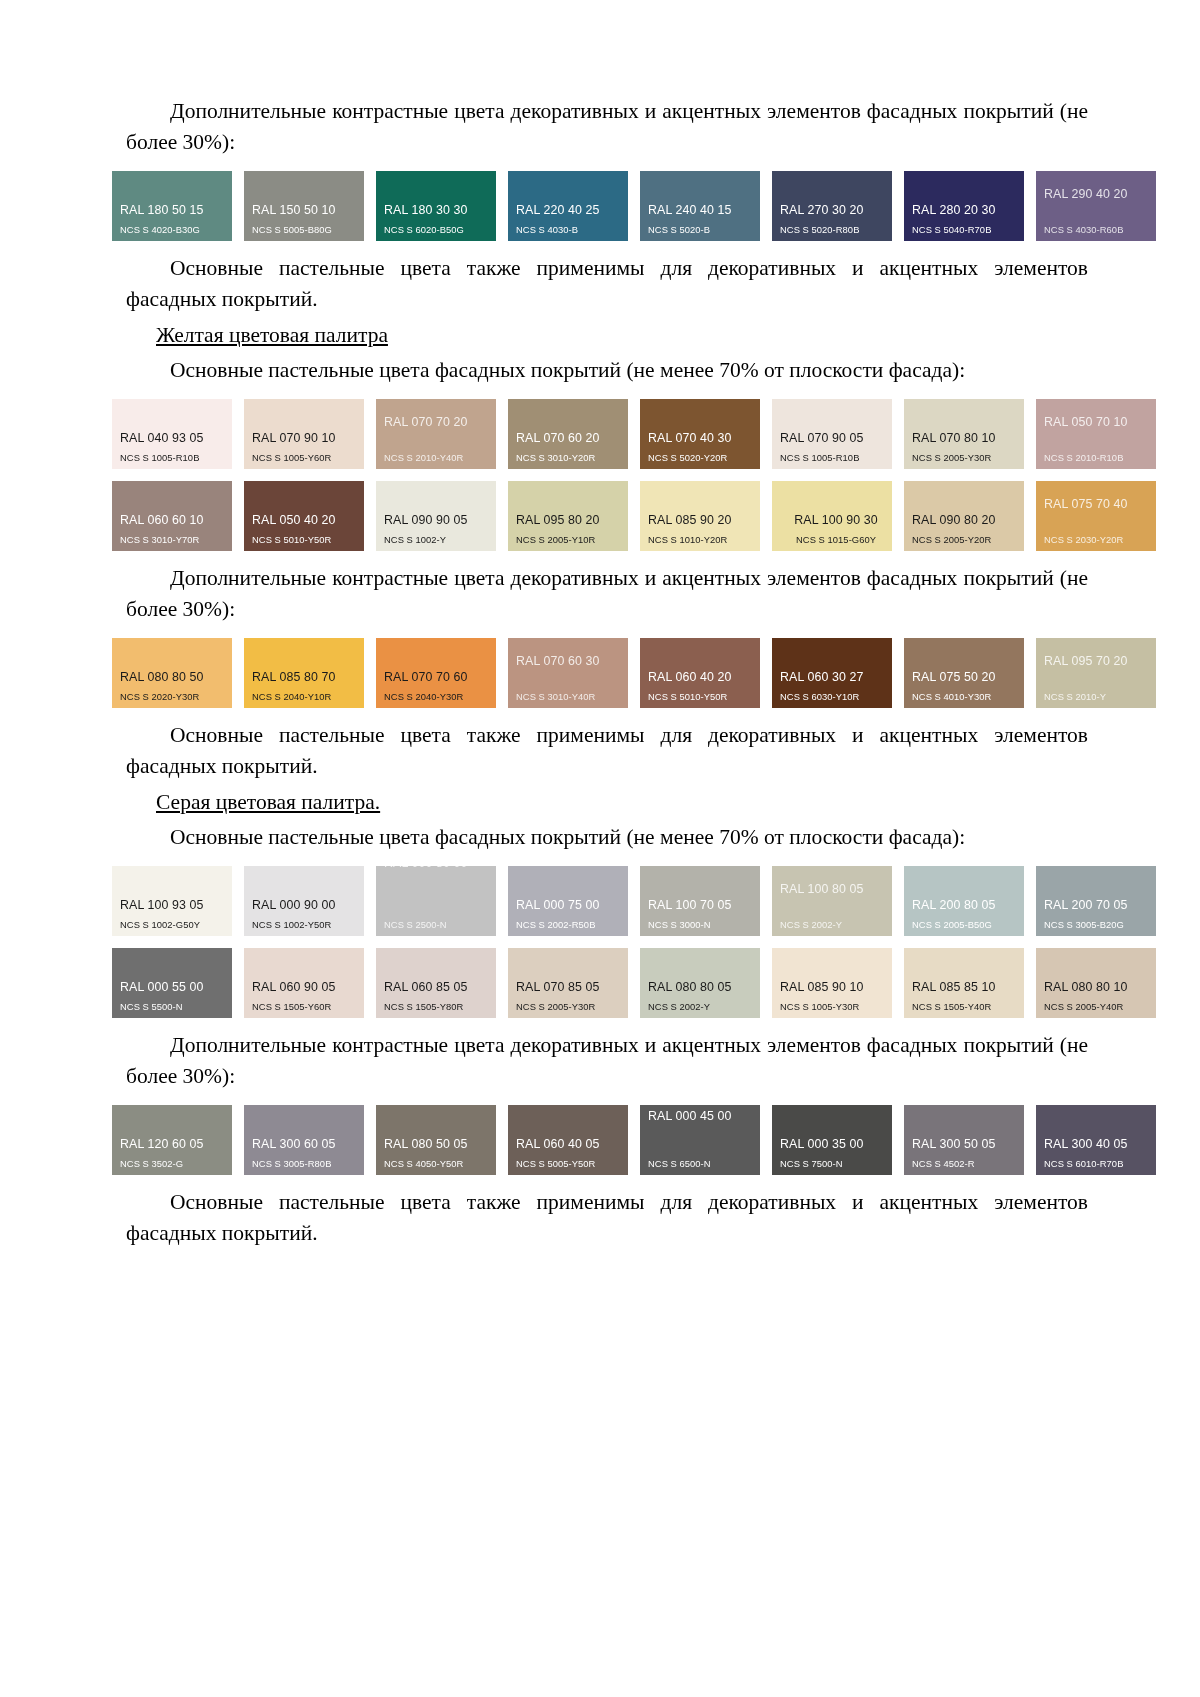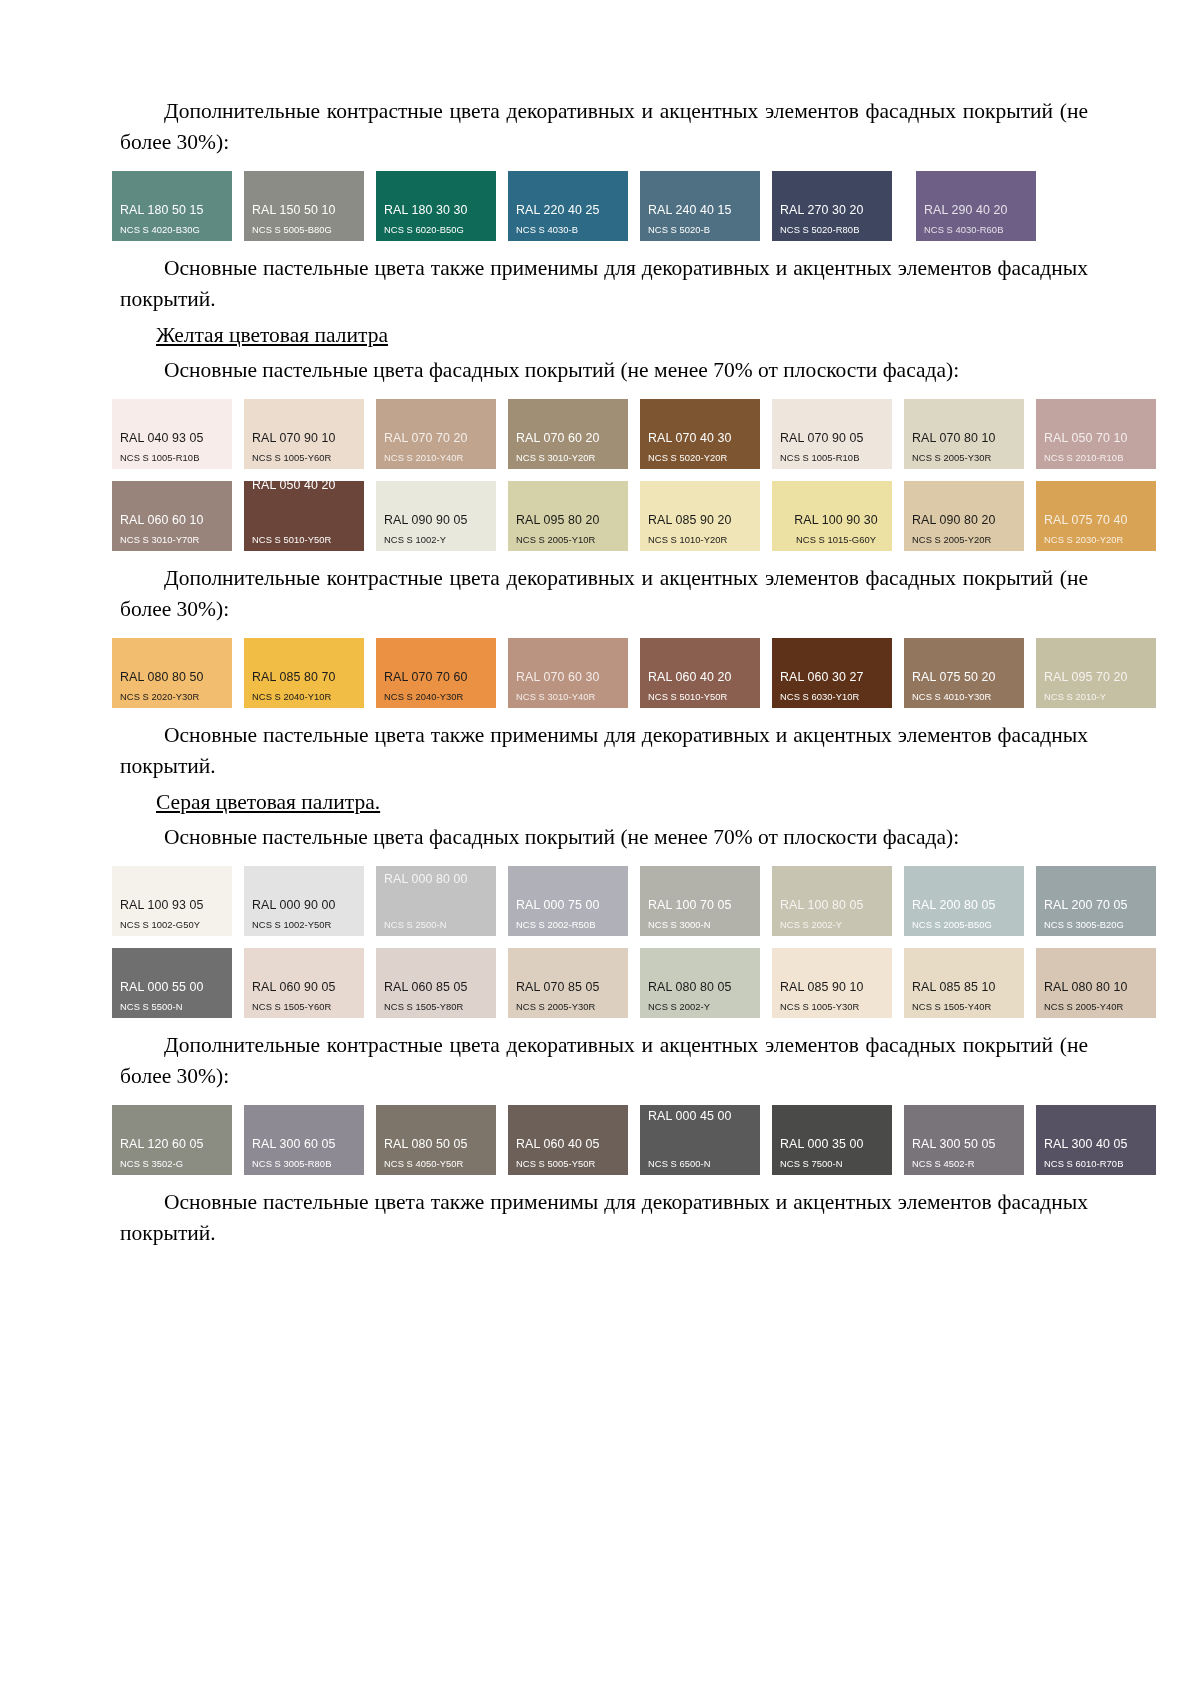--- a/index.html
+++ b/index.html
@@ -20,21 +20,21 @@
     min-height: 1697px;
     box-sizing: border-box;
     padding: 96px 112px 80px 112px;
     background: #ffffff;
   }
   .para {
     font-size: 21.5px;
     line-height: 1.42;
     text-align: justify;
     text-align-last: left;
-    margin: 0 0 6px 8px;
+    margin: 0 0 6px 14px;
     text-indent: 44px;
     hyphens: none;
   }
   .subhead {
     font-size: 21.5px;
     line-height: 1.42;
     margin: 0 0 4px 0;
     text-indent: 44px;
     font-family: Liberation Serif, serif;
   }
@@ -82,21 +82,21 @@
   .swatch .ncs {
     font-family: "Liberation Sans", "DejaVu Sans", sans-serif;
     font-size: 9.4px;
     letter-spacing: 0.05px;
     line-height: 1.1;
     padding-left: 8px;
     white-space: nowrap;
   }
   .txt-dark .ral, .txt-dark .ncs { color: #1a1a1a; }
   .txt-light .ral, .txt-light .ncs { color: #ffffff; }
-  .txt-dim  .ral, .txt-dim  .ncs { color: rgba(255,255,255,0.82); }
+  .txt-dim  .ral, .txt-dim  .ncs { color: rgba(255,255,255,0.82); margin-top: 16px; }
 </style>
 </head>
 <body>
 
 <div class="page">
 
   <p class="para">Дополнительные контрастные цвета декоративных и акцентных элементов фасадных покрытий (не более 30%):</p>
 
   <div class="swatch-row">
       <div class="swatch-cell">
@@ -134,20 +134,26 @@
         </div>
       </div>
       <div class="swatch-spacer"></div>
       <div class="swatch-cell">
         <div class="swatch txt-light" style="background: rgb(62, 70, 96);">
           <div class="ral">RAL 270 30 20</div>
           <div class="ncs">NCS S 5020-R80B</div>
         </div>
       </div>
       <div class="swatch-spacer"></div>
+      <div class="swatch-cell">
+        <div class="swatch txt-light" style="background: rgb(44, 42, 94);">
+          <div class="ral">RAL 280 20 30</div>
+          <div class="ncs">NCS S 5040-R70B</div>
+        </div>
+      </div>
       <div class="swatch-spacer"></div>
       <div class="swatch-cell">
         <div class="swatch txt-dim" style="background: rgb(109, 95, 134);">
           <div class="ral">RAL 290 40 20</div>
           <div class="ncs">NCS S 4030-R60B</div>
         </div>
       </div>
     </div>
 
   <p class="para">Основные пастельные цвета также применимы для декоративных и акцентных элементов фасадных покрытий.</p>
@@ -218,21 +224,21 @@
 
   <div class="swatch-row row-tight">
       <div class="swatch-cell">
         <div class="swatch txt-light" style="background: rgb(153, 132, 124);">
           <div class="ral">RAL 060 60 10</div>
           <div class="ncs">NCS S 3010-Y70R</div>
         </div>
       </div>
       <div class="swatch-spacer"></div>
       <div class="swatch-cell">
-        <div class="swatch txt-light" style="background: rgb(107, 69, 57); gap: 35px;">
+        <div class="swatch txt-light" style="background: rgb(107, 69, 57);">
           <div class="ral">RAL 050 40 20</div>
           <div class="ncs">NCS S 5010-Y50R</div>
         </div>
       </div>
       <div class="swatch-spacer"></div>
       <div class="swatch-cell">
         <div class="swatch txt-dark" style="background: rgb(233, 232, 221);">
           <div class="ral">RAL 090 90 05</div>
           <div class="ncs">NCS S 1002-Y</div>
         </div>

